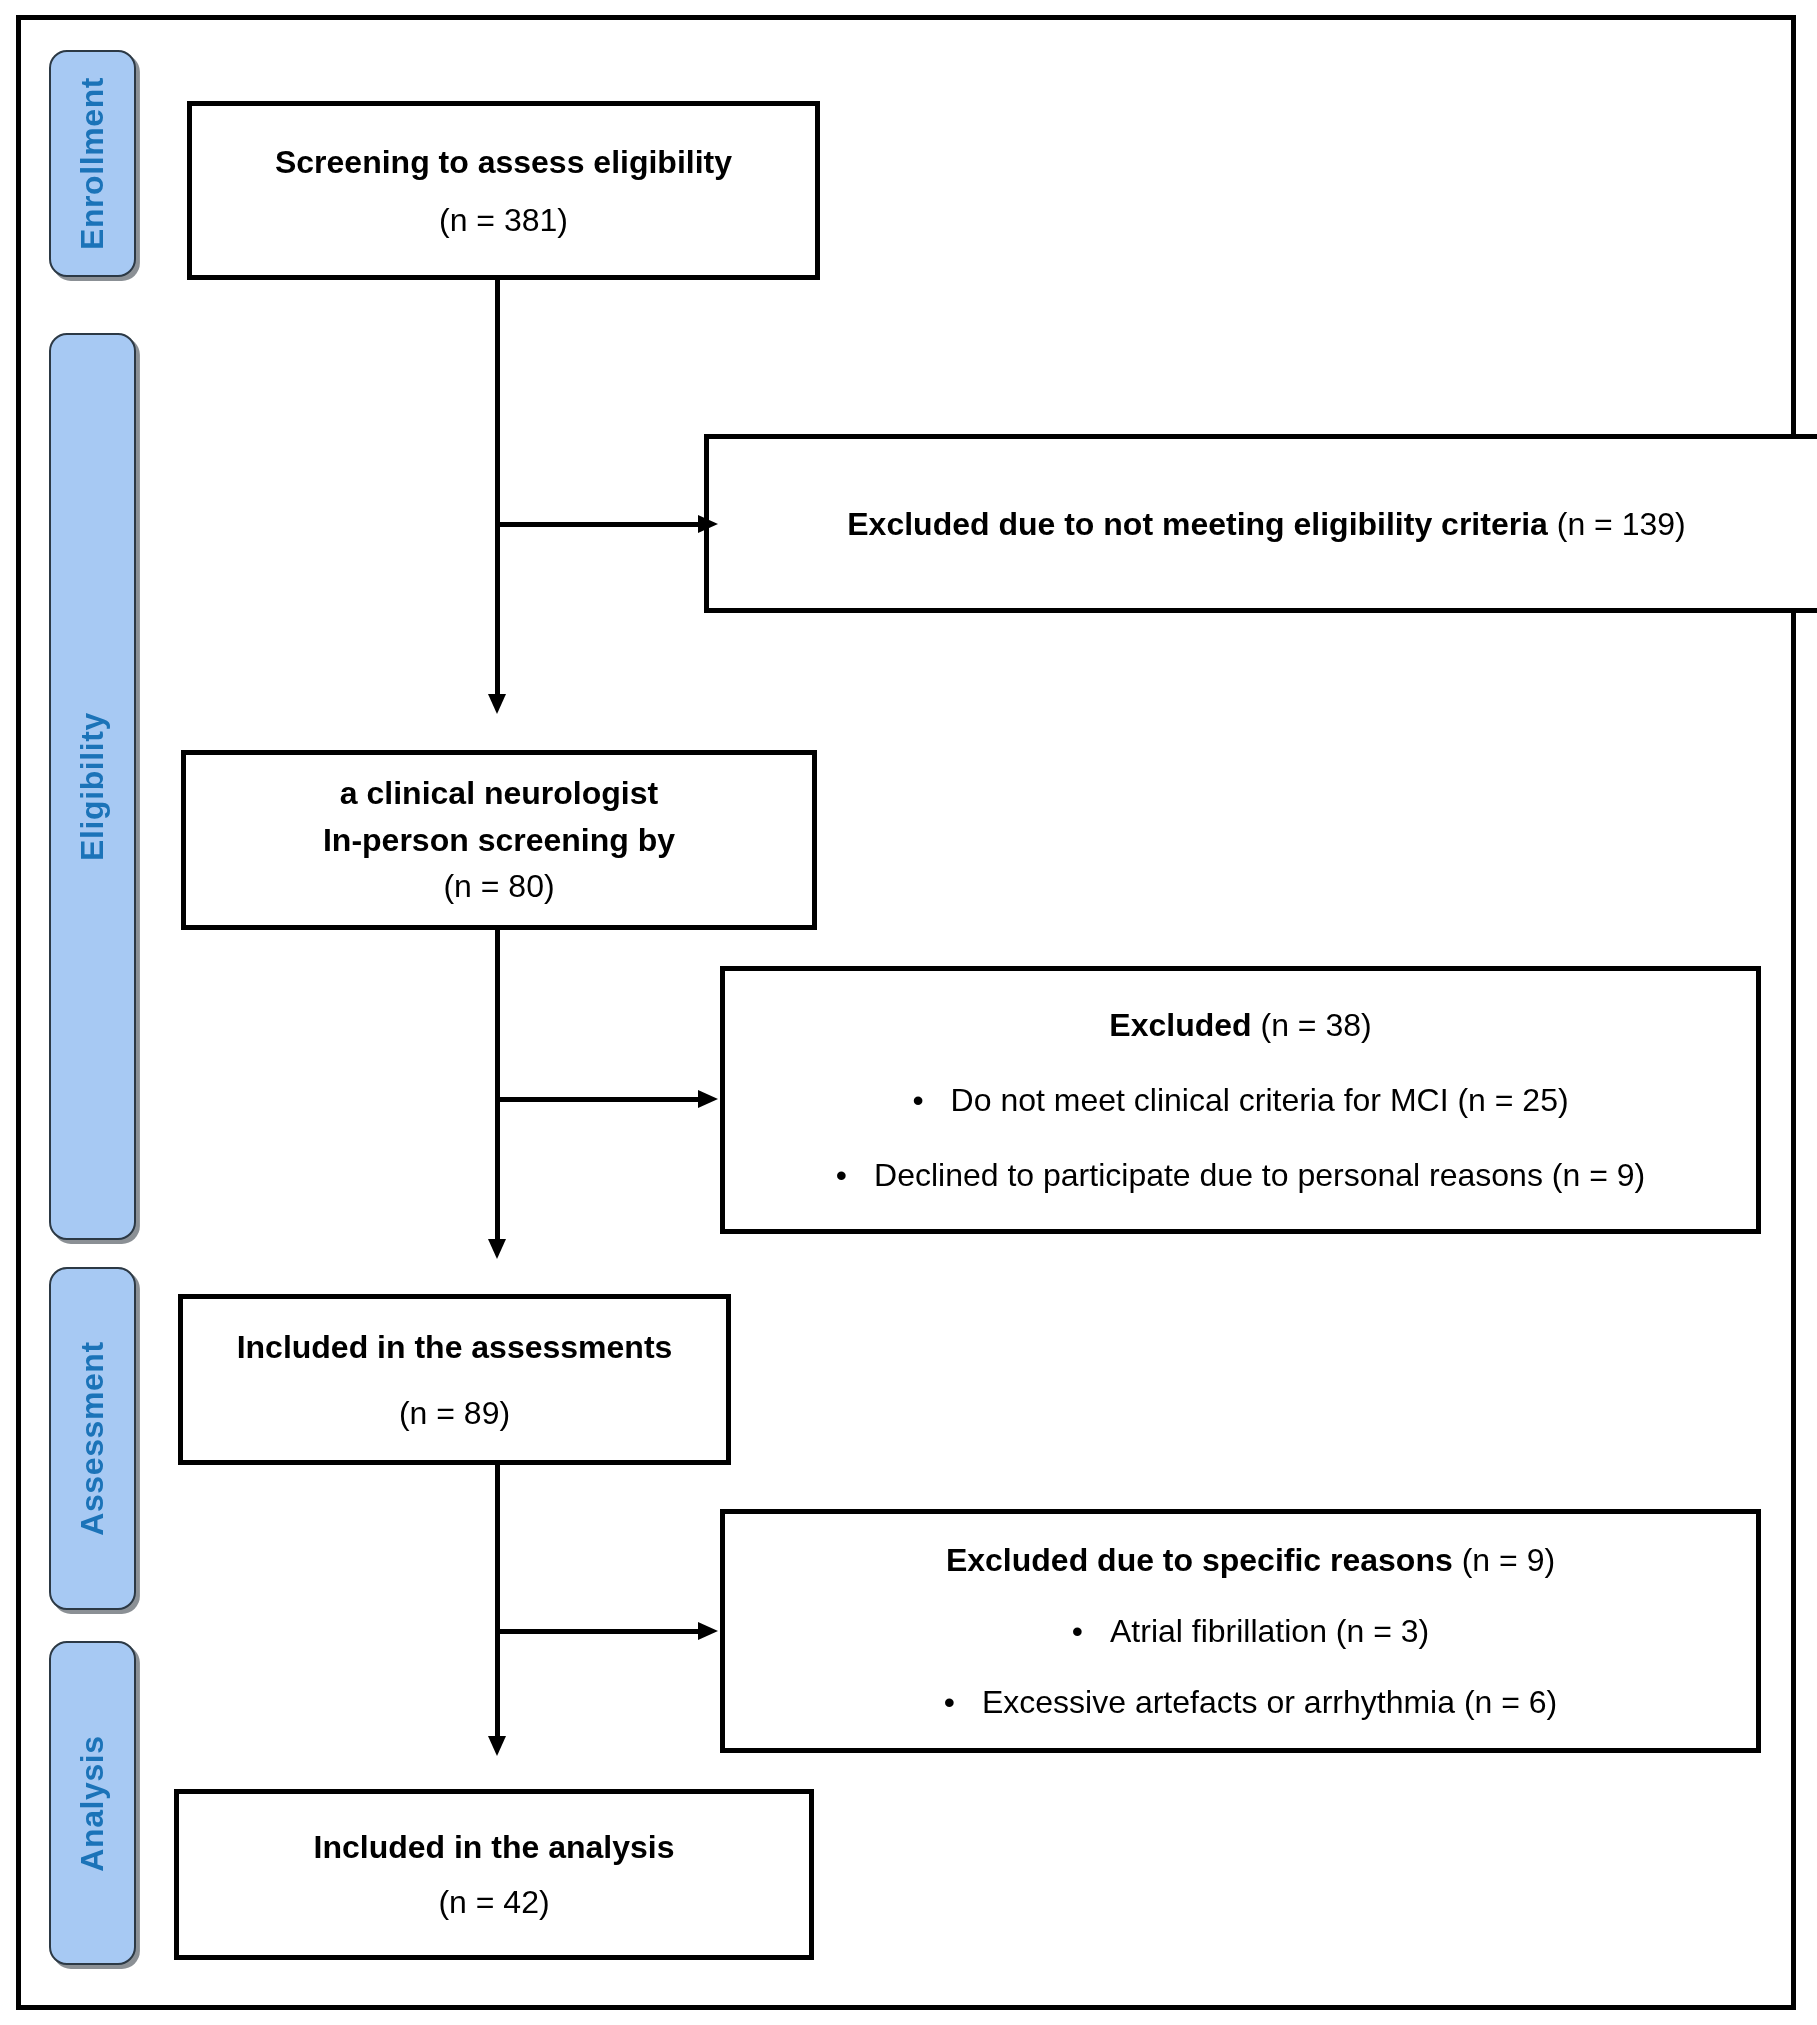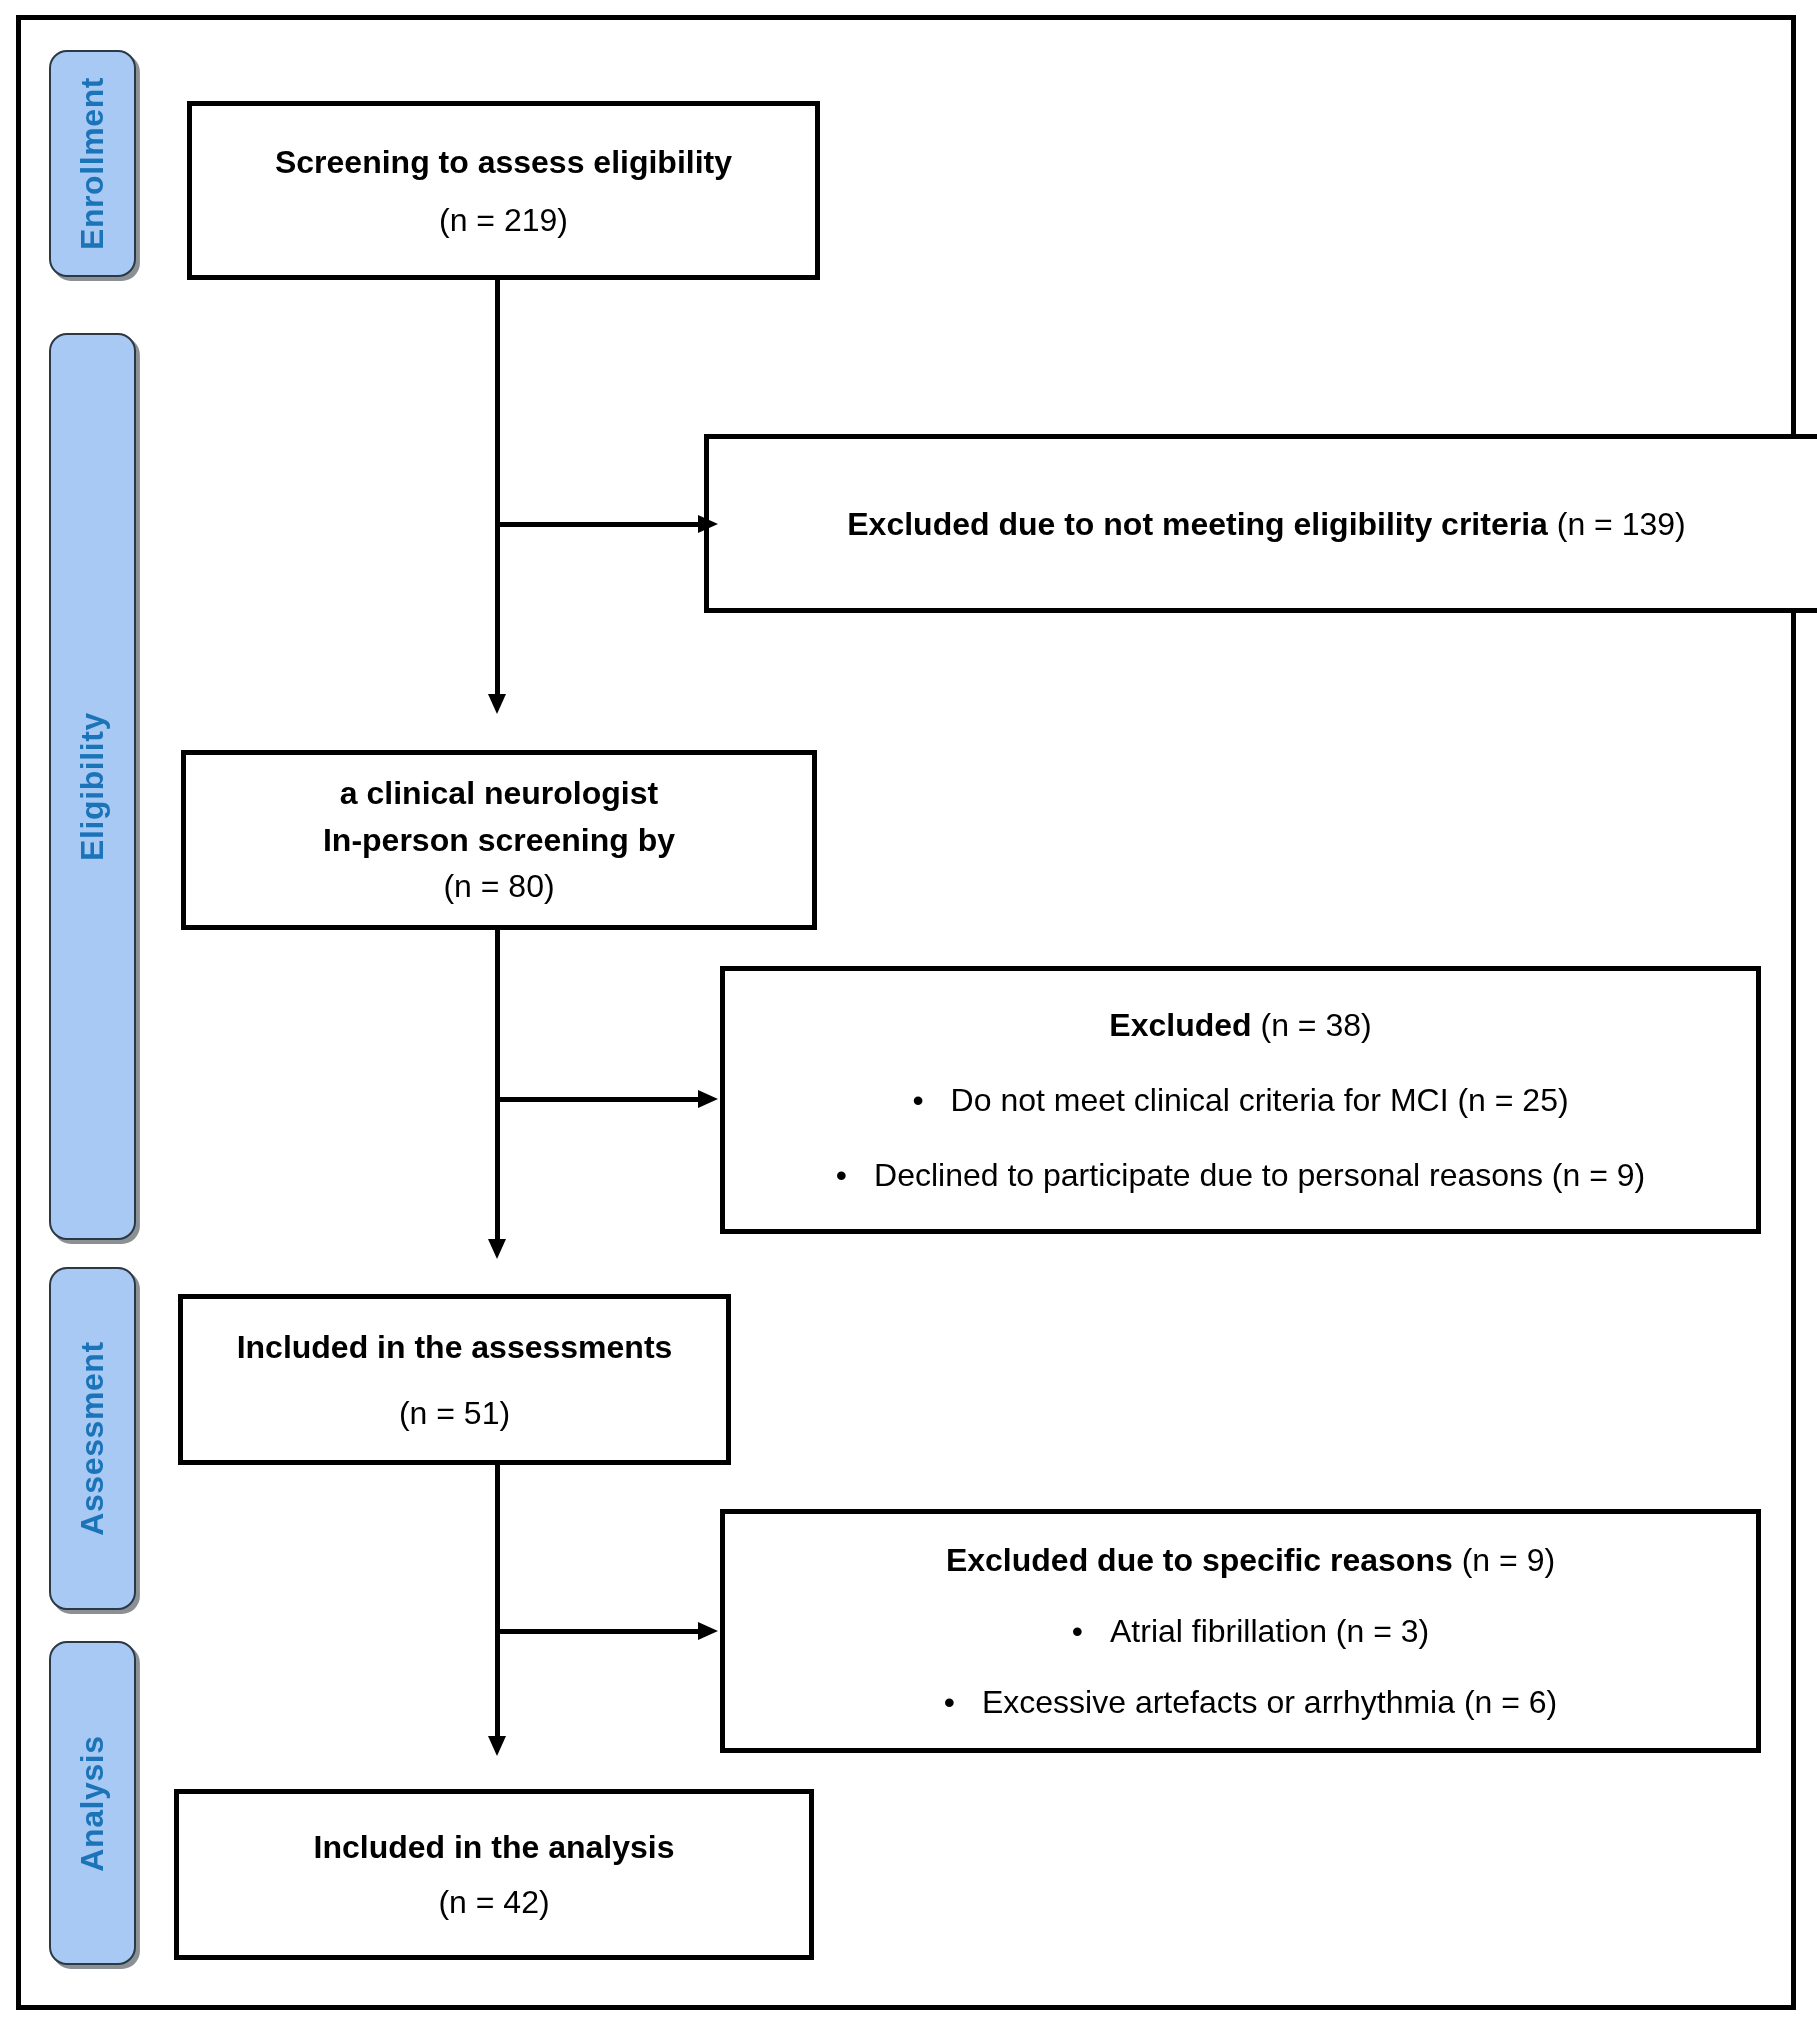--- a/index.html
+++ b/index.html
@@ -97,32 +97,32 @@
 </div>
 <div class="stage stage-assessment">
   <span>Assessment</span>
 </div>
 <div class="stage stage-analysis">
   <span>Analysis</span>
 </div>
 
 <div class="fbox box-screening">
   <div class="b">Screening to assess eligibility</div>
-  <div class="nval">(n = 219)</div>
+  <div class="nval">(n = 381)</div>
 </div>
 
 <div class="fbox box-inperson">
   <div class="b">a clinical neurologist</div>
   <div class="b">In-person screening by</div>
   <div class="nval">(n = 80)</div>
 </div>
 
 <div class="fbox box-assessments">
   <div class="b">Included in the assessments</div>
-  <div class="nval">(n = 51)</div>
+  <div class="nval">(n = 89)</div>
 </div>
 
 <div class="fbox box-analysis">
   <div class="b">Included in the analysis</div>
   <div class="nval">(n = 42)</div>
 </div>
 
 <div class="fbox box-excl1">
   <div>
     <span class="b">Excluded due to not meeting eligibility criteria</span><span class="ninline">(n = 139)</span>

